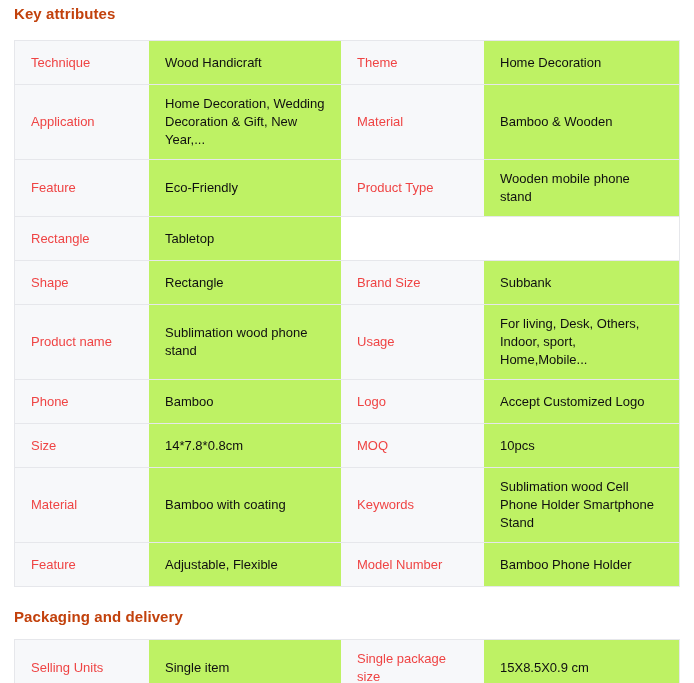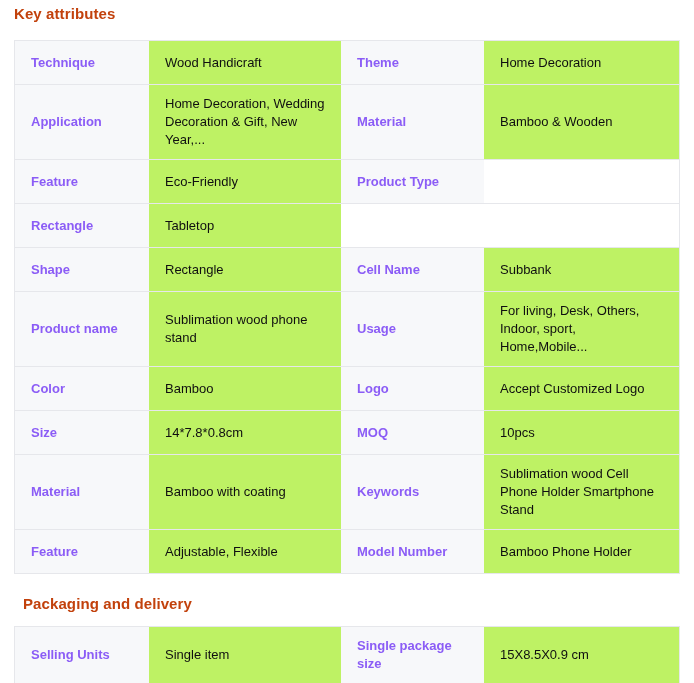--- a/index.html
+++ b/index.html
@@ -16,21 +16,21 @@
 
   h2.section-title {
     font-size: 15px;
     line-height: 18px;
     font-weight: bold;
     color: #c2410c;
     letter-spacing: 0.1px;
     margin: 0;
   }
   h2.first  { margin-bottom: 17px; }
-  h2.second { margin-top: 21px; margin-bottom: 13px; margin-left: 9px; }
+  h2.second { margin-top: 21px; margin-bottom: 13px; }
 
   .attr-table {
     border: 1px solid #e6e7eb;
     background: #ffffff;
   }
   .attr-row {
     display: grid;
     grid-template-columns: 134px 192px 143px 1fr;
     border-top: 1px solid #e6e7eb;
   }
@@ -39,22 +39,22 @@
   .cell {
     min-height: 43px;
     padding: 10px 14px 10px 16px;
     display: flex;
     align-items: center;
     font-size: 13px;
     line-height: 18px;
   }
   .cell.label {
     background: #f7f8fa;
-    color: #8b5cf6;
-    font-weight: bold;
+    color: #ef4444;
+    font-weight: normal;
   }
   .cell.value {
     background: #bef264;
     color: #0f0f10;
     font-weight: 500;
   }
 </style>
 </head>
 <body>
 
@@ -72,39 +72,40 @@
     <div class="attr-row">
       <div class="cell label">Application</div>
       <div class="cell value">Home Decoration, Wedding Decoration &amp; Gift, New Year,...</div>
       <div class="cell label">Material</div>
       <div class="cell value">Bamboo &amp; Wooden</div>
     </div>
     <div class="attr-row">
       <div class="cell label">Feature</div>
       <div class="cell value">Eco-Friendly</div>
       <div class="cell label">Product Type</div>
+      <div class="cell value">Wooden mobile phone stand</div>
     </div>
     <div class="attr-row">
       <div class="cell label">Rectangle</div>
       <div class="cell value">Tabletop</div>
     </div>
     <div class="attr-row">
       <div class="cell label">Shape</div>
       <div class="cell value">Rectangle</div>
-      <div class="cell label">Cell Name</div>
+      <div class="cell label">Brand Size</div>
       <div class="cell value">Subbank</div>
     </div>
     <div class="attr-row">
       <div class="cell label">Product name</div>
       <div class="cell value">Sublimation wood phone stand</div>
       <div class="cell label">Usage</div>
       <div class="cell value">For living, Desk, Others, Indoor, sport, Home,Mobile...</div>
     </div>
     <div class="attr-row">
-      <div class="cell label">Color</div>
+      <div class="cell label">Phone</div>
       <div class="cell value">Bamboo</div>
       <div class="cell label">Logo</div>
       <div class="cell value">Accept Customized Logo</div>
     </div>
     <div class="attr-row">
       <div class="cell label">Size</div>
       <div class="cell value">14*7.8*0.8cm</div>
       <div class="cell label">MOQ</div>
       <div class="cell value">10pcs</div>
     </div>

